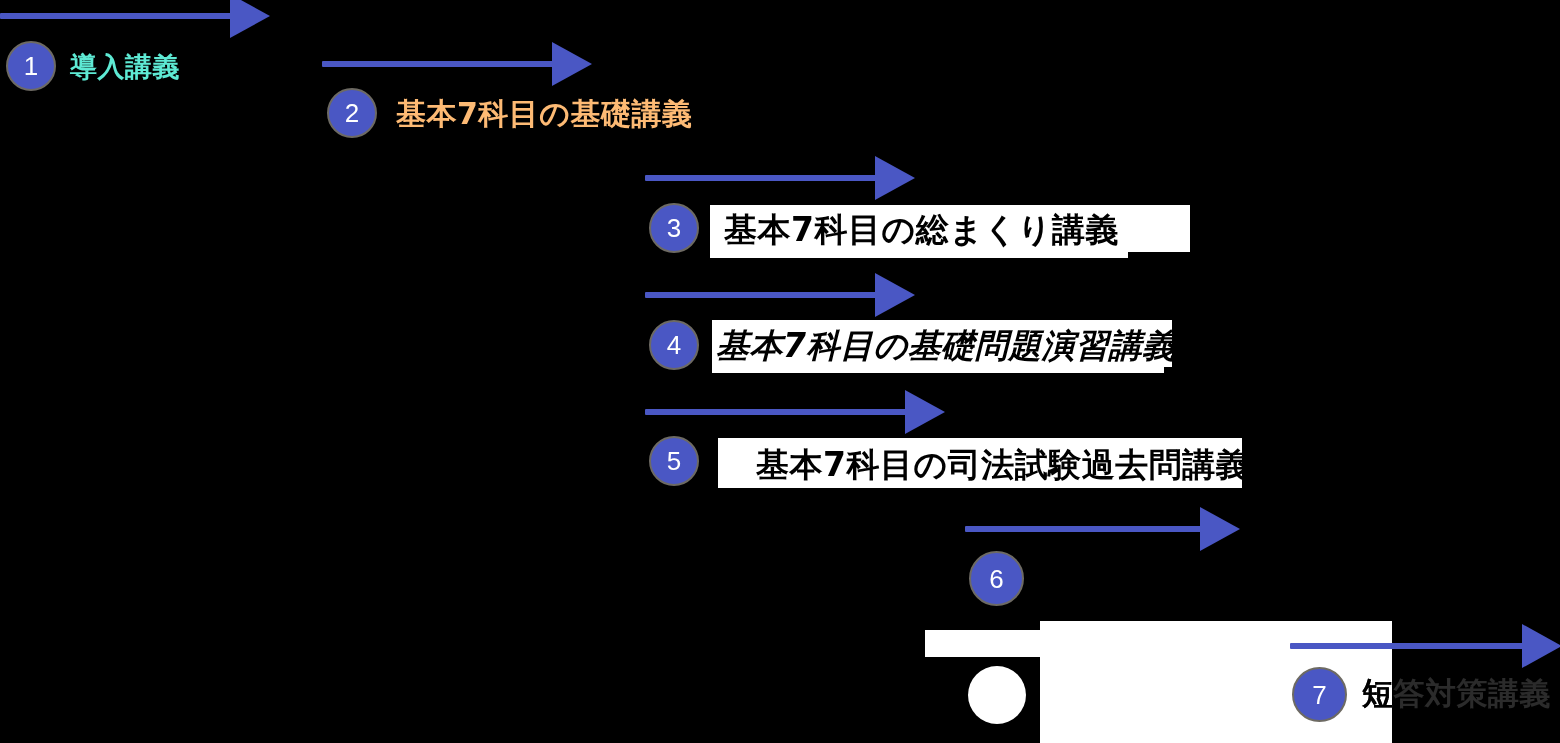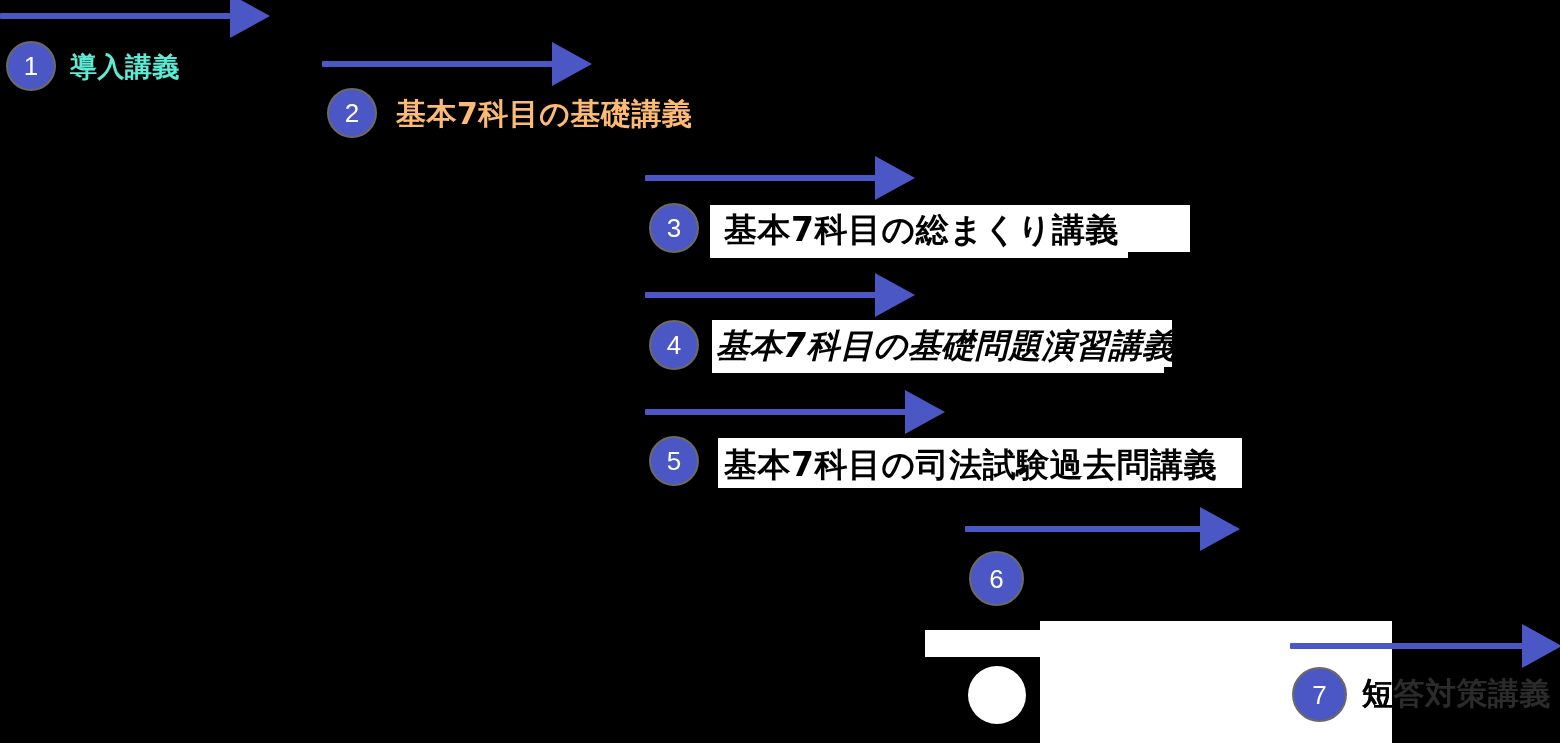--- a/index.html
+++ b/index.html
@@ -204,21 +204,21 @@
   </div>
 
   <div class="step-label label-dim" style="left:70px; top:53px;">導入講義</div>
 
   <div class="step-label label-gray" style="left:396px; top:99px;">基本7科目の基礎講義</div>
 
   <div class="step-label label-dark-on-white" style="left:716px; top:213px;margin-left:8px;">基本7科目の総まくり講義</div>
 
   <div class="step-label label-dark-on-white" style="left:716px; top:329px;font-style:italic;">基本7科目の基礎問題演習講義</div>
 
-  <div class="step-label label-dark-on-white" style="left:724px; top:448px;">基本7科目の司法試験過去問講義</div>
+  <div class="step-label label-dark-on-white" style="left:756px; top:448px;">基本7科目の司法試験過去問講義</div>
 
 
   <div class="step-label label-split" style="left:1362px; top:678px;">短答対策講義</div>
   <div class="label-split-over" style="left:1362px; top:678px; width:30px; height:40px;">
     <span>短答対策講義</span>
   </div>
 
 </div>
 
 </body></html>

